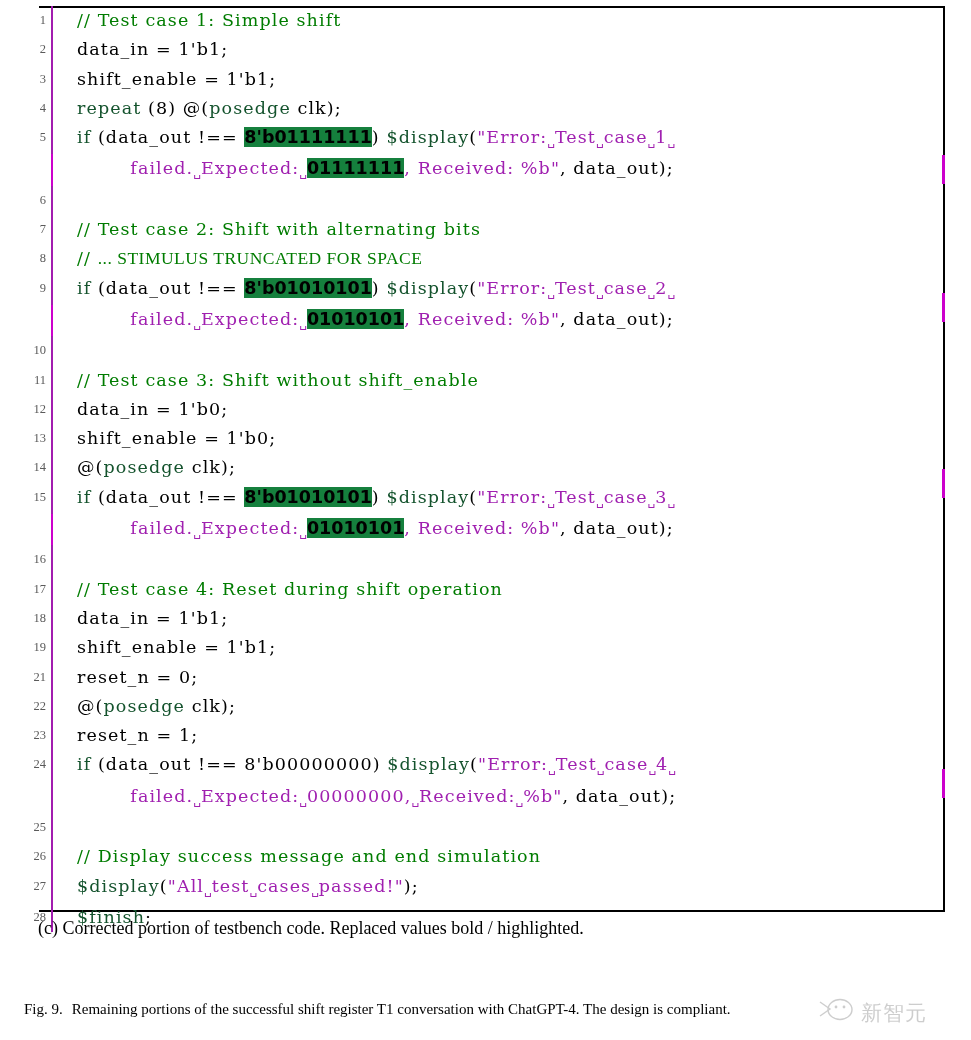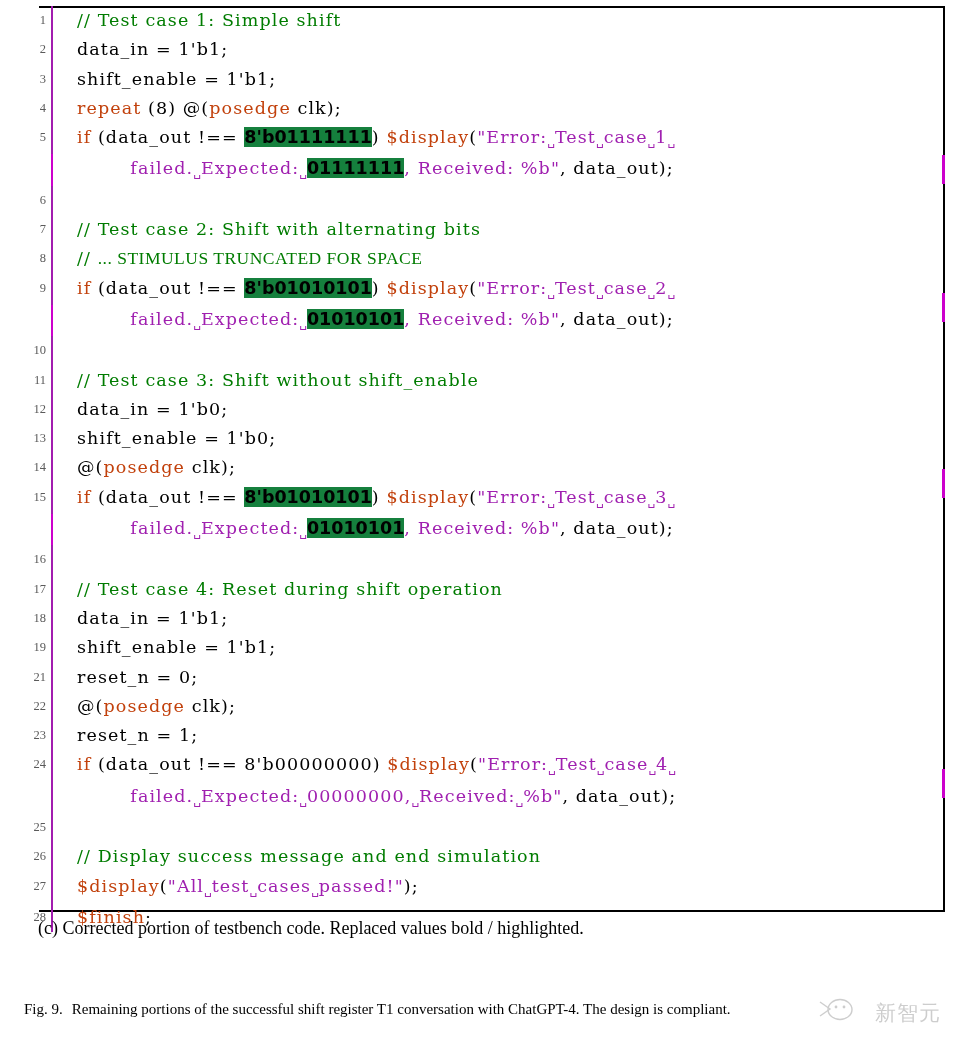--- a/index.html
+++ b/index.html
@@ -79,21 +79,21 @@
   }
   .right-mark {
     position: absolute;
     left: 942px;
     width: 0;
     border-left: 3px solid #cc00cc;
   }
 
   
   .cmt  { color: #007c00; }
-  .kw   { color: #c2410c; }
+  .kw   { color: #14532d; }
   .str  { color: #a020b0; }
   .plain{ color: #000000; }
   .hl   { background: #15803d; color: #000000; font-weight: bold;
           font-family: "DejaVu Sans", sans-serif; letter-spacing: 0; }
   .narrow { font-family: "Liberation Serif", serif; letter-spacing: 0.5px; }
   .vsp  { font-family: "DejaVu Sans", sans-serif; font-size: 12px;
           position: relative; top: 2px; letter-spacing: 0; }
 
   
   .subcaption {
@@ -118,21 +118,21 @@
   
   .watermark {
     position: absolute;
     left: 816px;
     top: 993px;
     width: 150px;
     height: 40px;
     opacity: 0.42;
     display: flex;
     align-items: center;
-    gap: 19px;
+    gap: 5px;
     pointer-events: none;
   }
   .wm-text {
     font-family: "DejaVu Sans", sans-serif;
     font-size: 21px;
     color: #8a8a8a;
     letter-spacing: 1px;
     white-space: nowrap;
   }
 </style>

